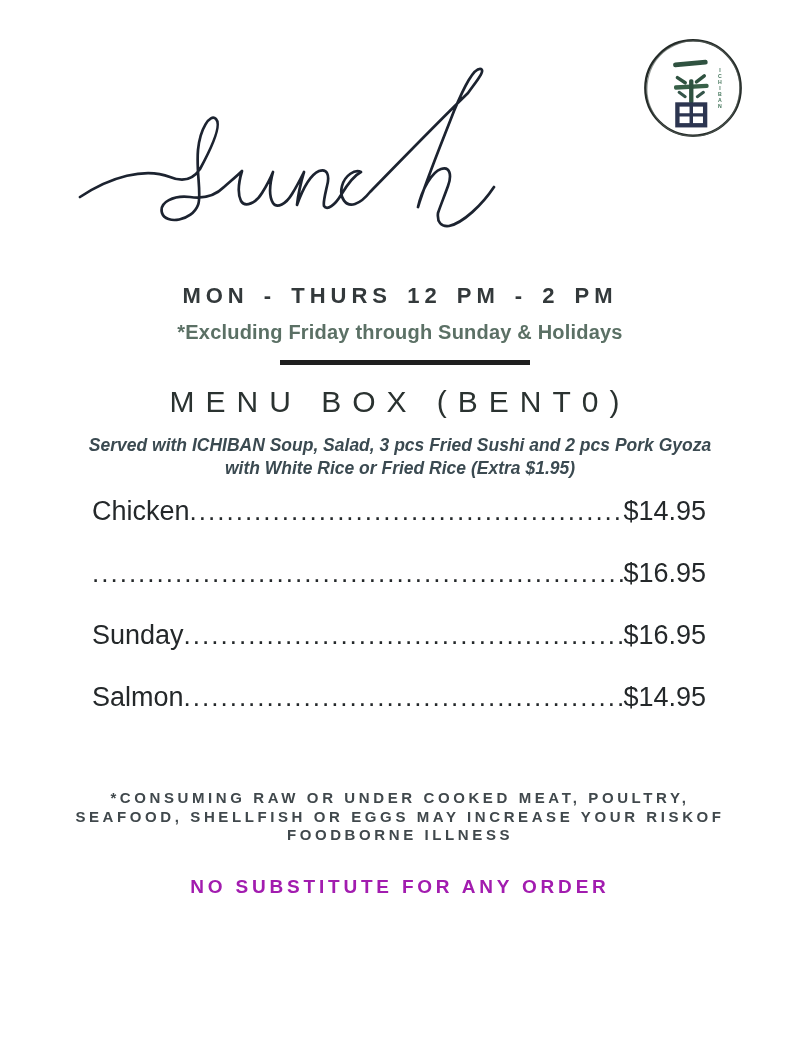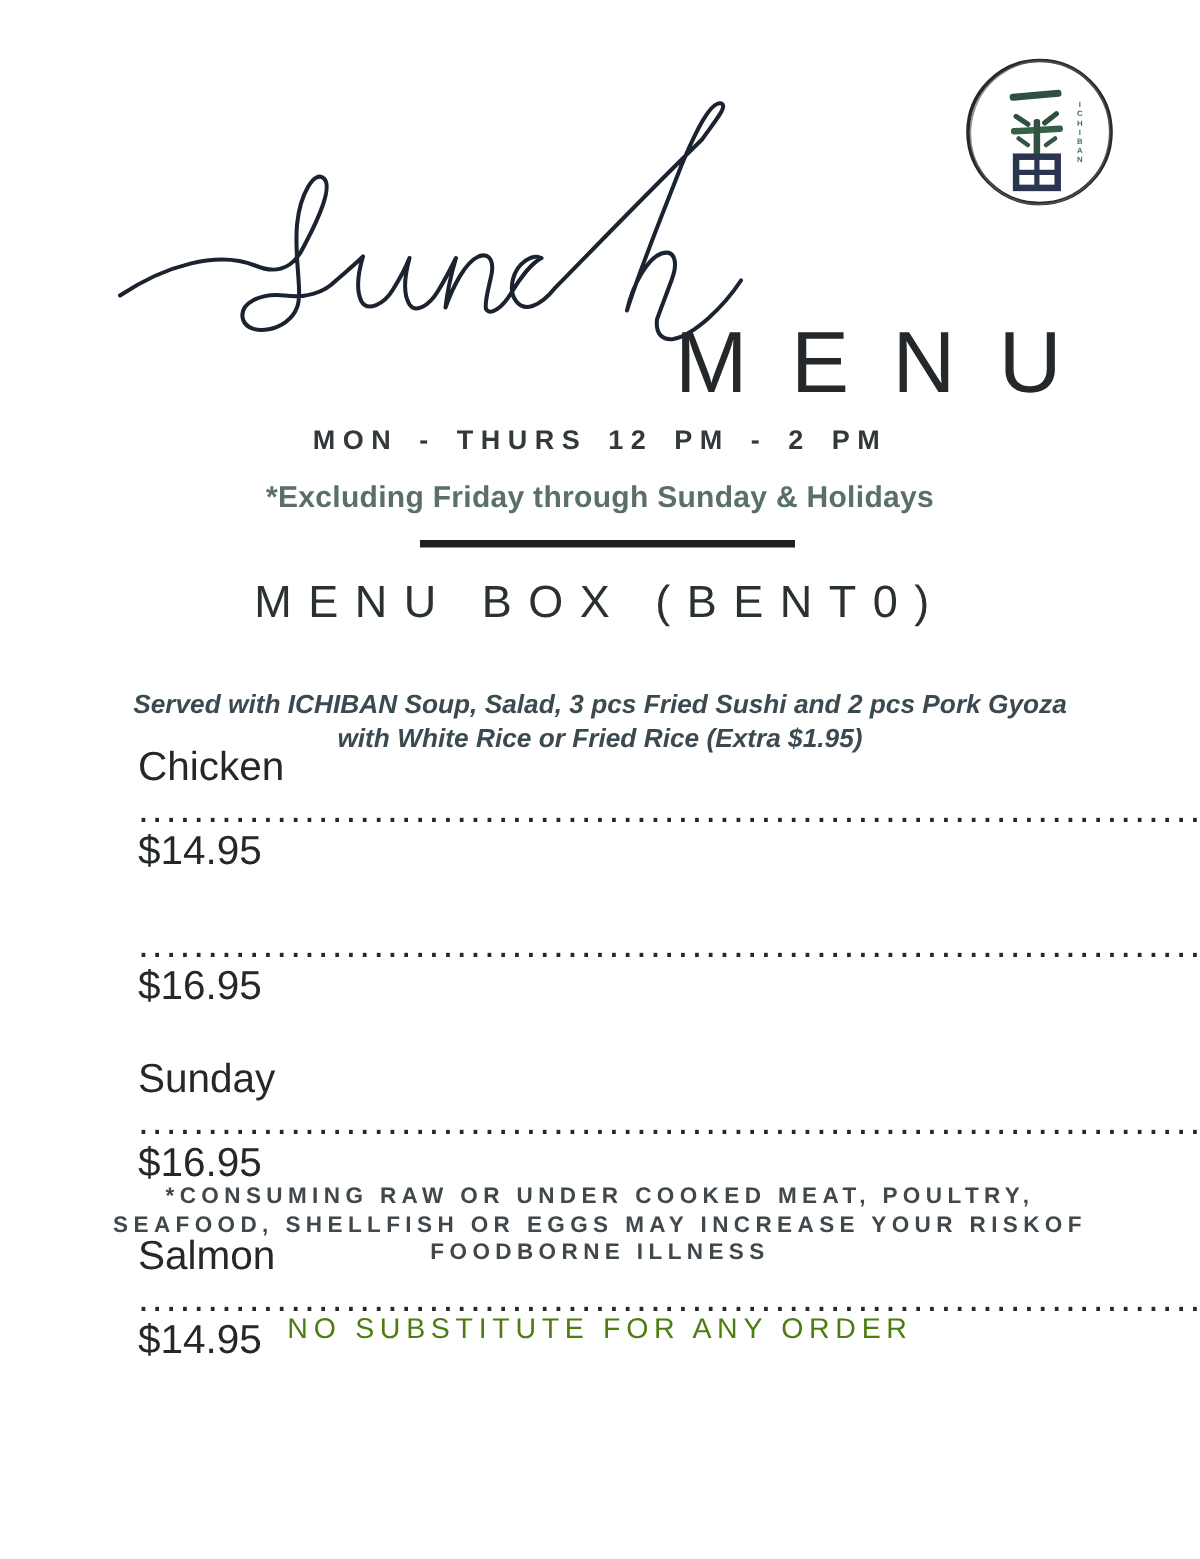--- a/index.html
+++ b/index.html
@@ -19,56 +19,56 @@
   
   .script{left:70px; top:55px; width:460px; height:200px;}
   .script svg{width:100%; height:100%; display:block;}
 
   
   .menu-word{
     left:450px; top:213px; font-size:58px; line-height:1;
     letter-spacing:29px; color:#24282b; font-weight:400; white-space:nowrap;
   }
   .schedule{
-    top:284px; font-size:18px; line-height:1.1; font-weight:700;
+    top:284px; font-size:22px; line-height:1.1; font-weight:700;
     letter-spacing:5px; word-spacing:4px; color:#33393b;
   }
   .note{
     top:320px; font-size:20px; line-height:1.2; font-weight:700;
     color:#5b7065; letter-spacing:0.2px;
   }
   .divider{left:280px; top:360px; width:250px; height:4.5px; background:#1f1f1f;}
   .section-heading{
     top:385px; font-size:30px; line-height:1.1; font-weight:500;
     letter-spacing:11px; color:#2a3230; white-space:nowrap;
   }
   .description{
-    top:458px; font-size:17.5px; line-height:1.32; font-style:italic;
+    top:434px; font-size:17.5px; line-height:1.32; font-style:italic;
     font-weight:600; color:#3b4a51;
   }
 
   
   .menu-list{left:92px; top:497px; width:614px;}
   .menu-row{
     display:flex; align-items:baseline; font-size:27px; line-height:28px;
-    color:#24282a; margin-bottom:34px; white-space:nowrap;flex-direction:column;
+    color:#24282a; margin-bottom:34px; white-space:nowrap;
   }
   .item-name{flex:0 0 auto;}
   .dots{flex:1 1 auto; overflow:hidden; letter-spacing:2px; font-size:26px;}
   .dots::after{content:"..................................................................................................................................................................";}
   .item-price{flex:0 0 auto;}
 
   
   .disclaimer{
     top:789px; font-size:15px; line-height:18.5px; font-weight:700;
     letter-spacing:3.6px; color:#40484c;
   }
   .no-substitute{
-    top:876px; font-size:19px; line-height:1.2; font-weight:400;
-    letter-spacing:3.8px; color:#4d7c0f;
+    top:876px; font-size:19px; line-height:1.2; font-weight:700;
+    letter-spacing:3.8px; color:#a21caf;
   }
 </style>
 </head>
 <body>
 
 <div class="page">
 
   <div class="abs logo">
     <svg viewBox="-60 -60 120 120">
 
@@ -134,21 +134,20 @@
            C 404 12 394 32 384 56
            C 370 92 356 126 348 152
            C 352 134 362 117 371 114
            C 380 111 382 120 378 131
            C 374 142 370 152 368 158
            C 367 167 371 172 379 171
            C 393 168 412 150 424 132" fill="none" stroke="#1c2330" stroke-width="2.7" stroke-linecap="round" stroke-linejoin="round"></path>
     </svg>
   </div>
 
-  <div class="abs menu-word">MENU</div>
 
   <div class="abs center schedule">MON - THURS 12 PM - 2 PM</div>
 
   <div class="abs center note">*Excluding Friday through Sunday &amp; Holidays</div>
 
   <div class="abs divider"></div>
 
   <div class="abs center section-heading">MENU BOX (BENT0)</div>
 
   <div class="abs center description">

